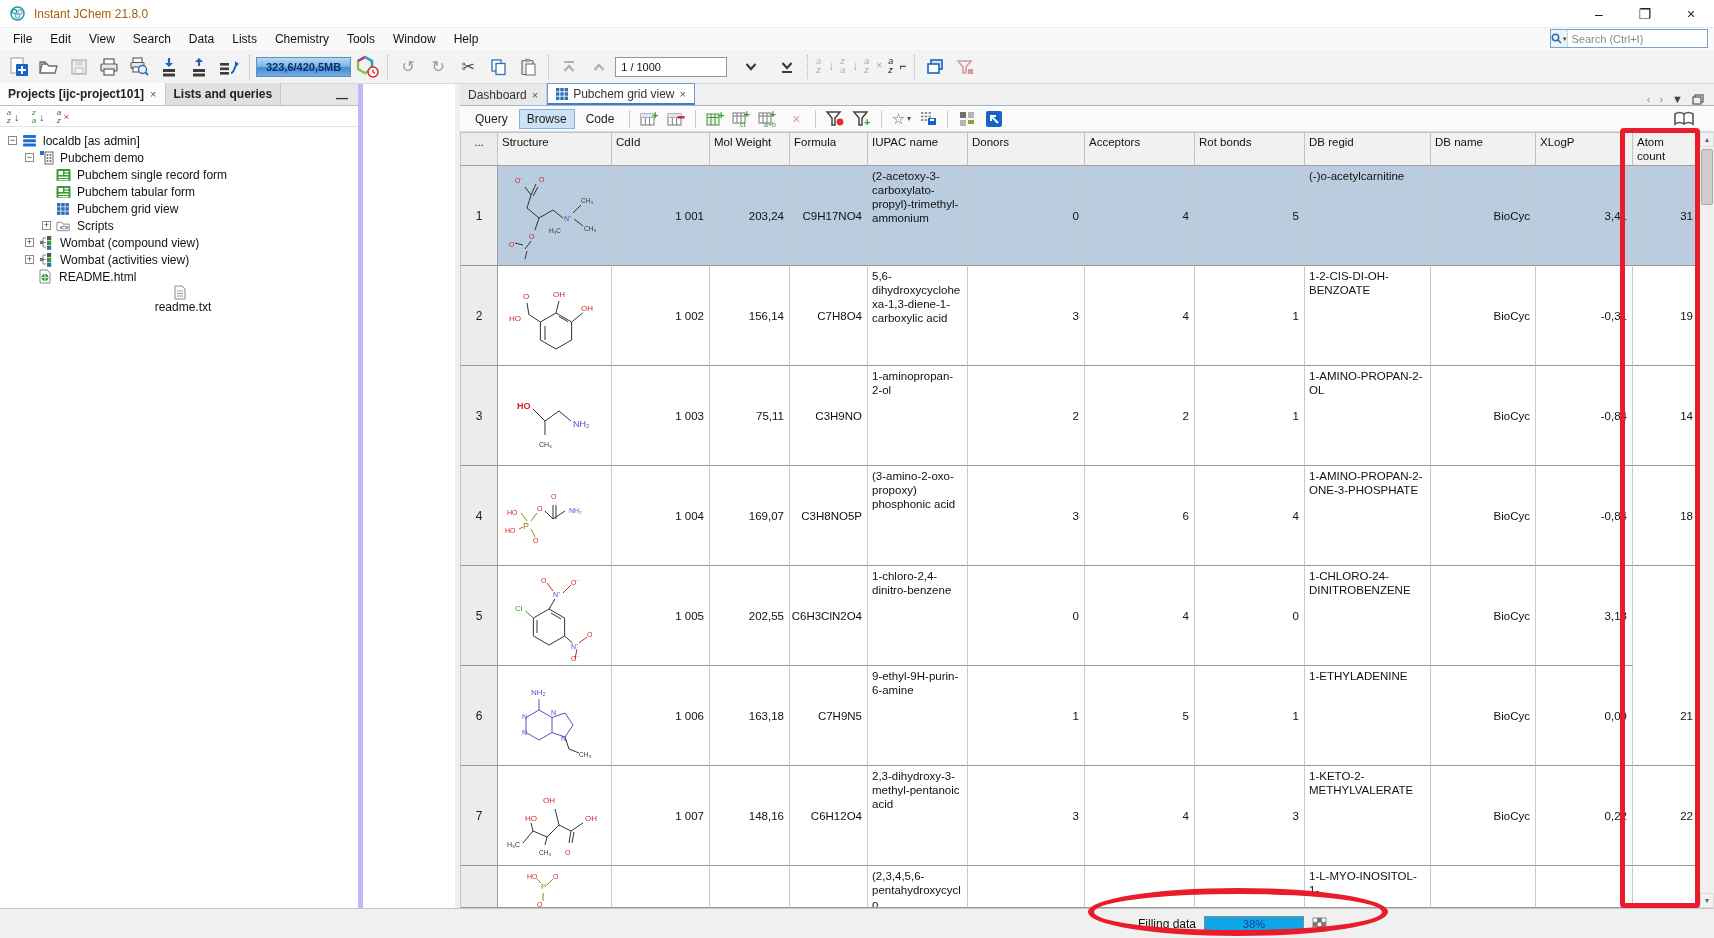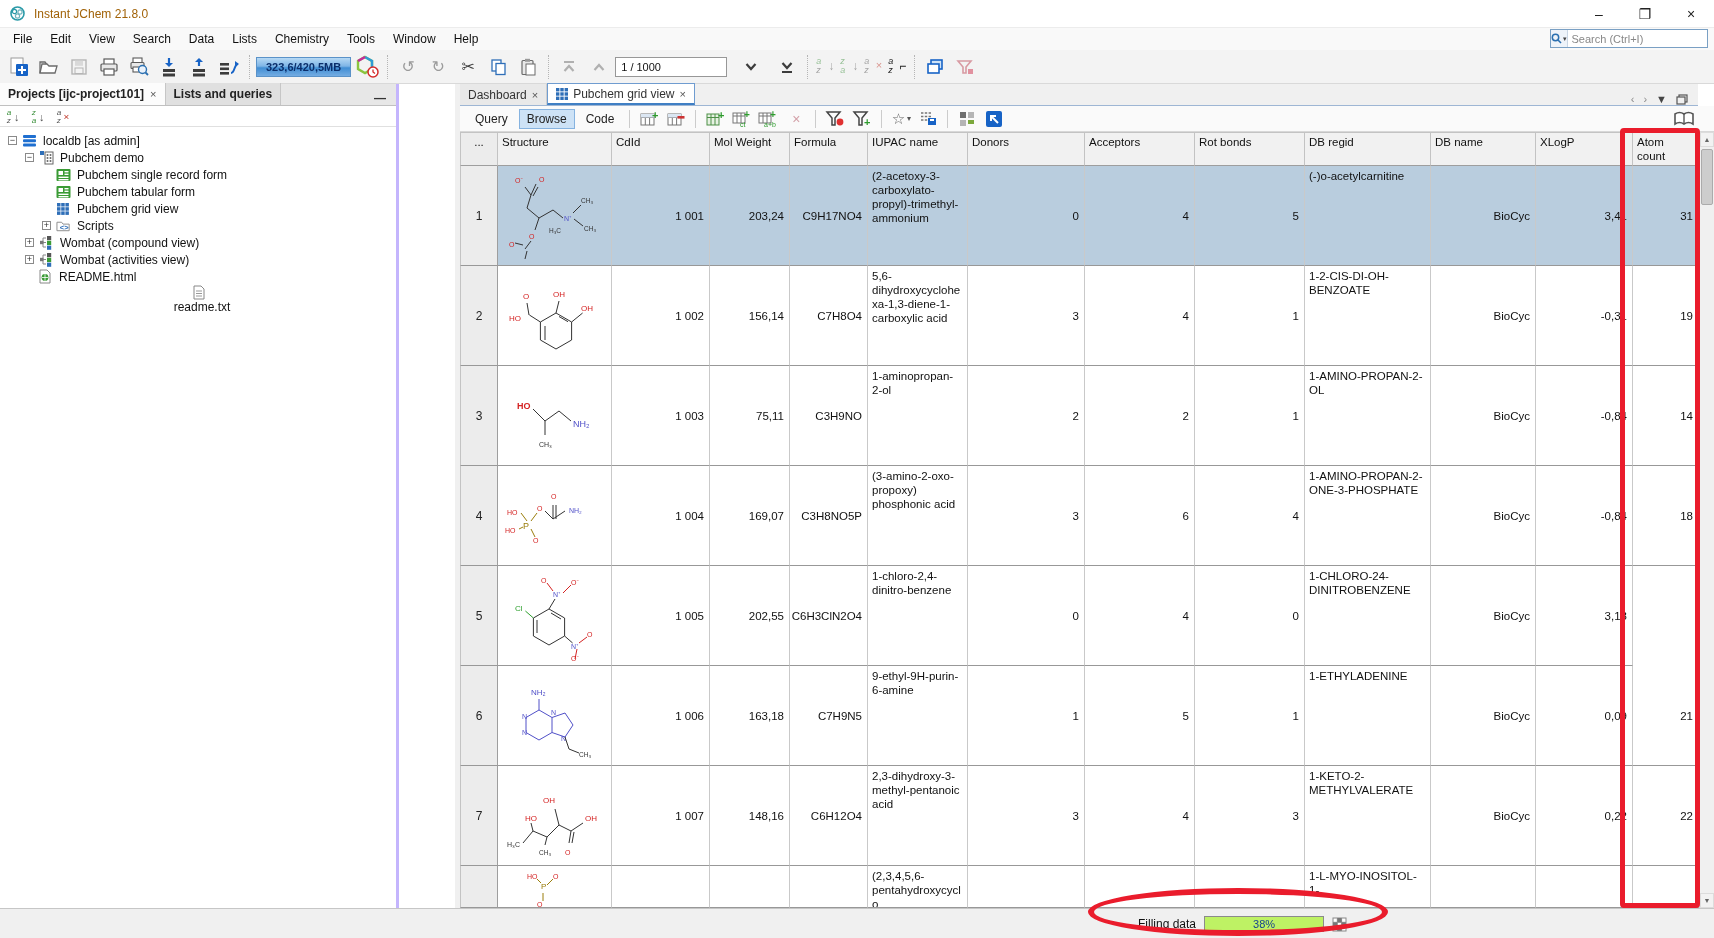--- a/index.html
+++ b/index.html
@@ -26,37 +26,37 @@
 .recfield{width:112px;height:20px;border:1px solid #979797;font-size:11px;padding:0 5px;font-family:"Liberation Sans",sans-serif;color:#111;background:#fff}
 .uglyph{font-size:16px;line-height:1}
 .gray{color:#9b9b9b}.dark{color:#3c3c3c}
 .azic{position:relative;width:22px;height:22px}
 .azic .a1{position:absolute;left:2px;top:0;font-size:9px;font-style:italic;color:#3a8f3a}
 .azic .a2{position:absolute;left:2px;top:9px;font-size:9px;font-style:italic;color:#555}
 .azic .ar{position:absolute;right:2px;top:3px;font-size:12px;color:#555}
 .azic.dis{opacity:.5}
 .azic .rx{color:#c0392b;font-size:11px;font-style:normal}
 
-.lp{position:absolute;left:0;top:84px;width:399px;bottom:30px;background:#fff;border-right:3px solid #c4b5fd}
+.lp{position:absolute;left:0;top:84px;width:363px;bottom:30px;background:#fff;border-right:5px solid #c4b5fd}
 .split{position:absolute;left:455px;top:84px;width:5px;bottom:30px;background:#f0f0f0}
 .lp-tabs{height:22px;background:#e7e7e7;display:flex;border-bottom:1px solid #c0c0c0;align-items:flex-end}
 .lp-tab{height:22px;display:flex;align-items:center;padding:0 8px;font-weight:bold;font-size:12px;color:#222;background:#e0e0e0;border-right:1px solid #c6c6c6}
 .lp-tab.active{background:#fcfcfc}
 .lp-tab .x{font-weight:normal;color:#555;margin-left:6px;font-size:11px}
 .lp-min{margin-left:auto;padding:0 10px;color:#333;font-weight:bold}
 .lp-toolbar{height:21px;border-bottom:1px solid #e0e0e0;display:flex;align-items:center;gap:7px;padding-left:4px}
 .lp-toolbar .azic{width:18px;height:18px;transform:scale(.9)}
 .tree{padding-top:5px}
 .trow{height:17px;display:flex;align-items:center;font-size:12px;color:#111;white-space:nowrap}
 .texp{width:9px;height:9px;border:1px solid #8a8a8a;background:#fff;font-size:9px;line-height:7px;text-align:center;color:#333;margin-right:5px;flex:none}
 .texp-ph{width:14px;flex:none}
 .ticon{width:16px;height:15px;margin-right:5px;flex:none;display:flex;align-items:center}
 
 .rp{position:absolute;left:460px;top:84px;right:0;bottom:30px;background:#fff}
-.rp-tabs{position:absolute;top:0;left:0;right:16px;height:22px;background:#f0f0f0;border-bottom:1px solid #9eb6d4;display:flex;align-items:flex-end}
+.rp-tabs{position:absolute;top:0;left:0;right:0;height:22px;background:#f0f0f0;border-bottom:1px solid #9eb6d4;display:flex;align-items:flex-end}
 .rtab{height:21px;display:flex;align-items:center;gap:5px;padding:0 8px;font-size:12px;color:#333;background:#e9e9e9;border-right:1px solid #cfcfcf}
 .rtab.active{background:#fff;border:1px solid #6f9cd0;border-bottom:2px solid #3f7fc4;height:22px}
 .rtab .x{color:#555;font-size:11px}
 .rp-tabctrl{margin-left:auto;display:flex;align-items:center;gap:9px;padding-right:10px;color:#8b8b8b;font-size:11px}
 .rp-toolbar{position:absolute;top:22px;left:0;right:0;height:26px;background:#fafafa;border-bottom:1px solid #d8d8d8;display:flex;align-items:center;padding-left:7px;gap:3px}
 .vbtn{padding:3px 8px;font-size:12px;color:#222}
 .vbtn.active{background:#cde2f6;border:1px solid #86b3e0;padding:2px 7px}
 .vsep{width:1px;height:18px;background:#ccc;margin:0 4px}
 .ibtn{min-width:24px;height:22px;display:flex;align-items:center;justify-content:center}
 .book-btn{margin-left:auto;margin-right:18px}
@@ -75,21 +75,21 @@
 .gc.txt{display:block;padding:3px 4px;line-height:1.22;word-wrap:break-word}
 .gc.struct{align-items:center;justify-content:center;padding:2px}
 .vscroll{position:absolute;right:0;top:48px;width:15px;bottom:0;background:#f0f0f0;border-left:1px solid #d9d9d9}
 .varrow{height:15px;display:flex;align-items:center;justify-content:center;font-size:7px;color:#666;background:#f2f2f2;border:1px solid #dcdcdc}
 .varrow.down{position:absolute;bottom:0;left:0;right:0}
 .vthumb{position:absolute;top:17px;left:1px;width:12px;height:56px;background:#cdcdcd;border:1px solid #ababab;border-radius:2px}
 
 .statusbar{position:absolute;left:0;right:0;bottom:0;height:30px;background:#f0f0f0;border-top:1px solid #c6c6c6}
 .sb-cluster{position:absolute;left:1138px;top:0;height:30px;display:flex;align-items:center;gap:8px}
 .sb-label{font-size:12px;color:#111}
-.pbar{width:120px;height:16px;border:1px solid #8b8b8b;background:#bef264;position:relative}
+.pbar{width:100px;height:16px;border:1px solid #8b8b8b;background:#0ea5e9;position:relative}
 .pfill{height:100%;background:#3a66c9}
 .ptext{position:absolute;inset:0;display:flex;align-items:center;justify-content:center;font-size:11px;color:#16418f}
 
 .ann-rect{position:absolute;left:1620px;top:128px;width:80px;height:780px;border:5px solid #ea1c2c;border-radius:4px;z-index:60;pointer-events:none}
 .ann-ellipse{position:absolute;left:1088px;top:888px;width:300px;height:48px;border:6px solid #ea1c2c;border-radius:50%;z-index:60;pointer-events:none}
 svg{display:block}
 </style>
 </head>
 <body>
 

